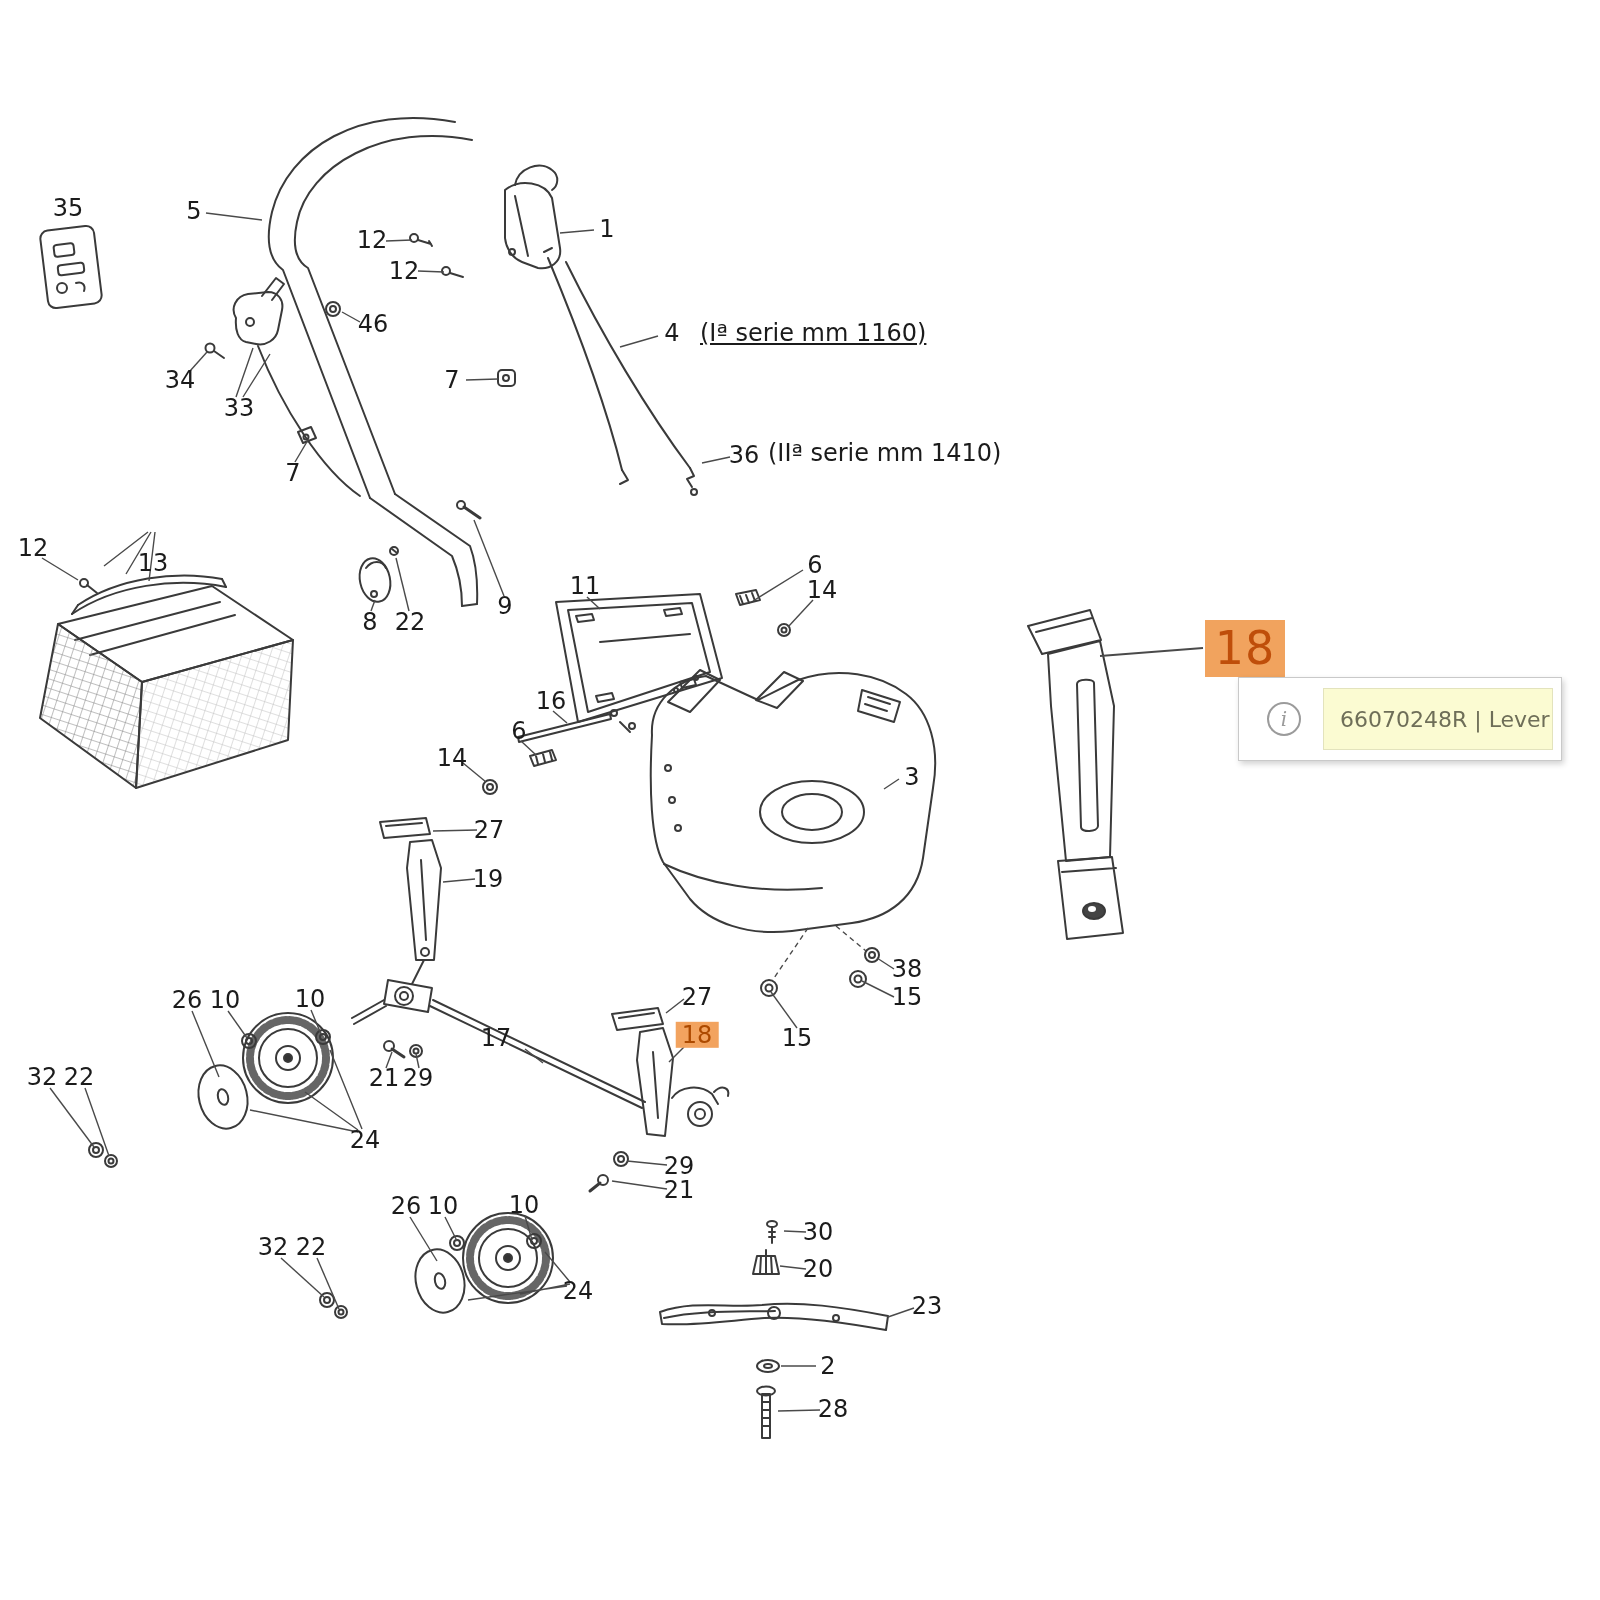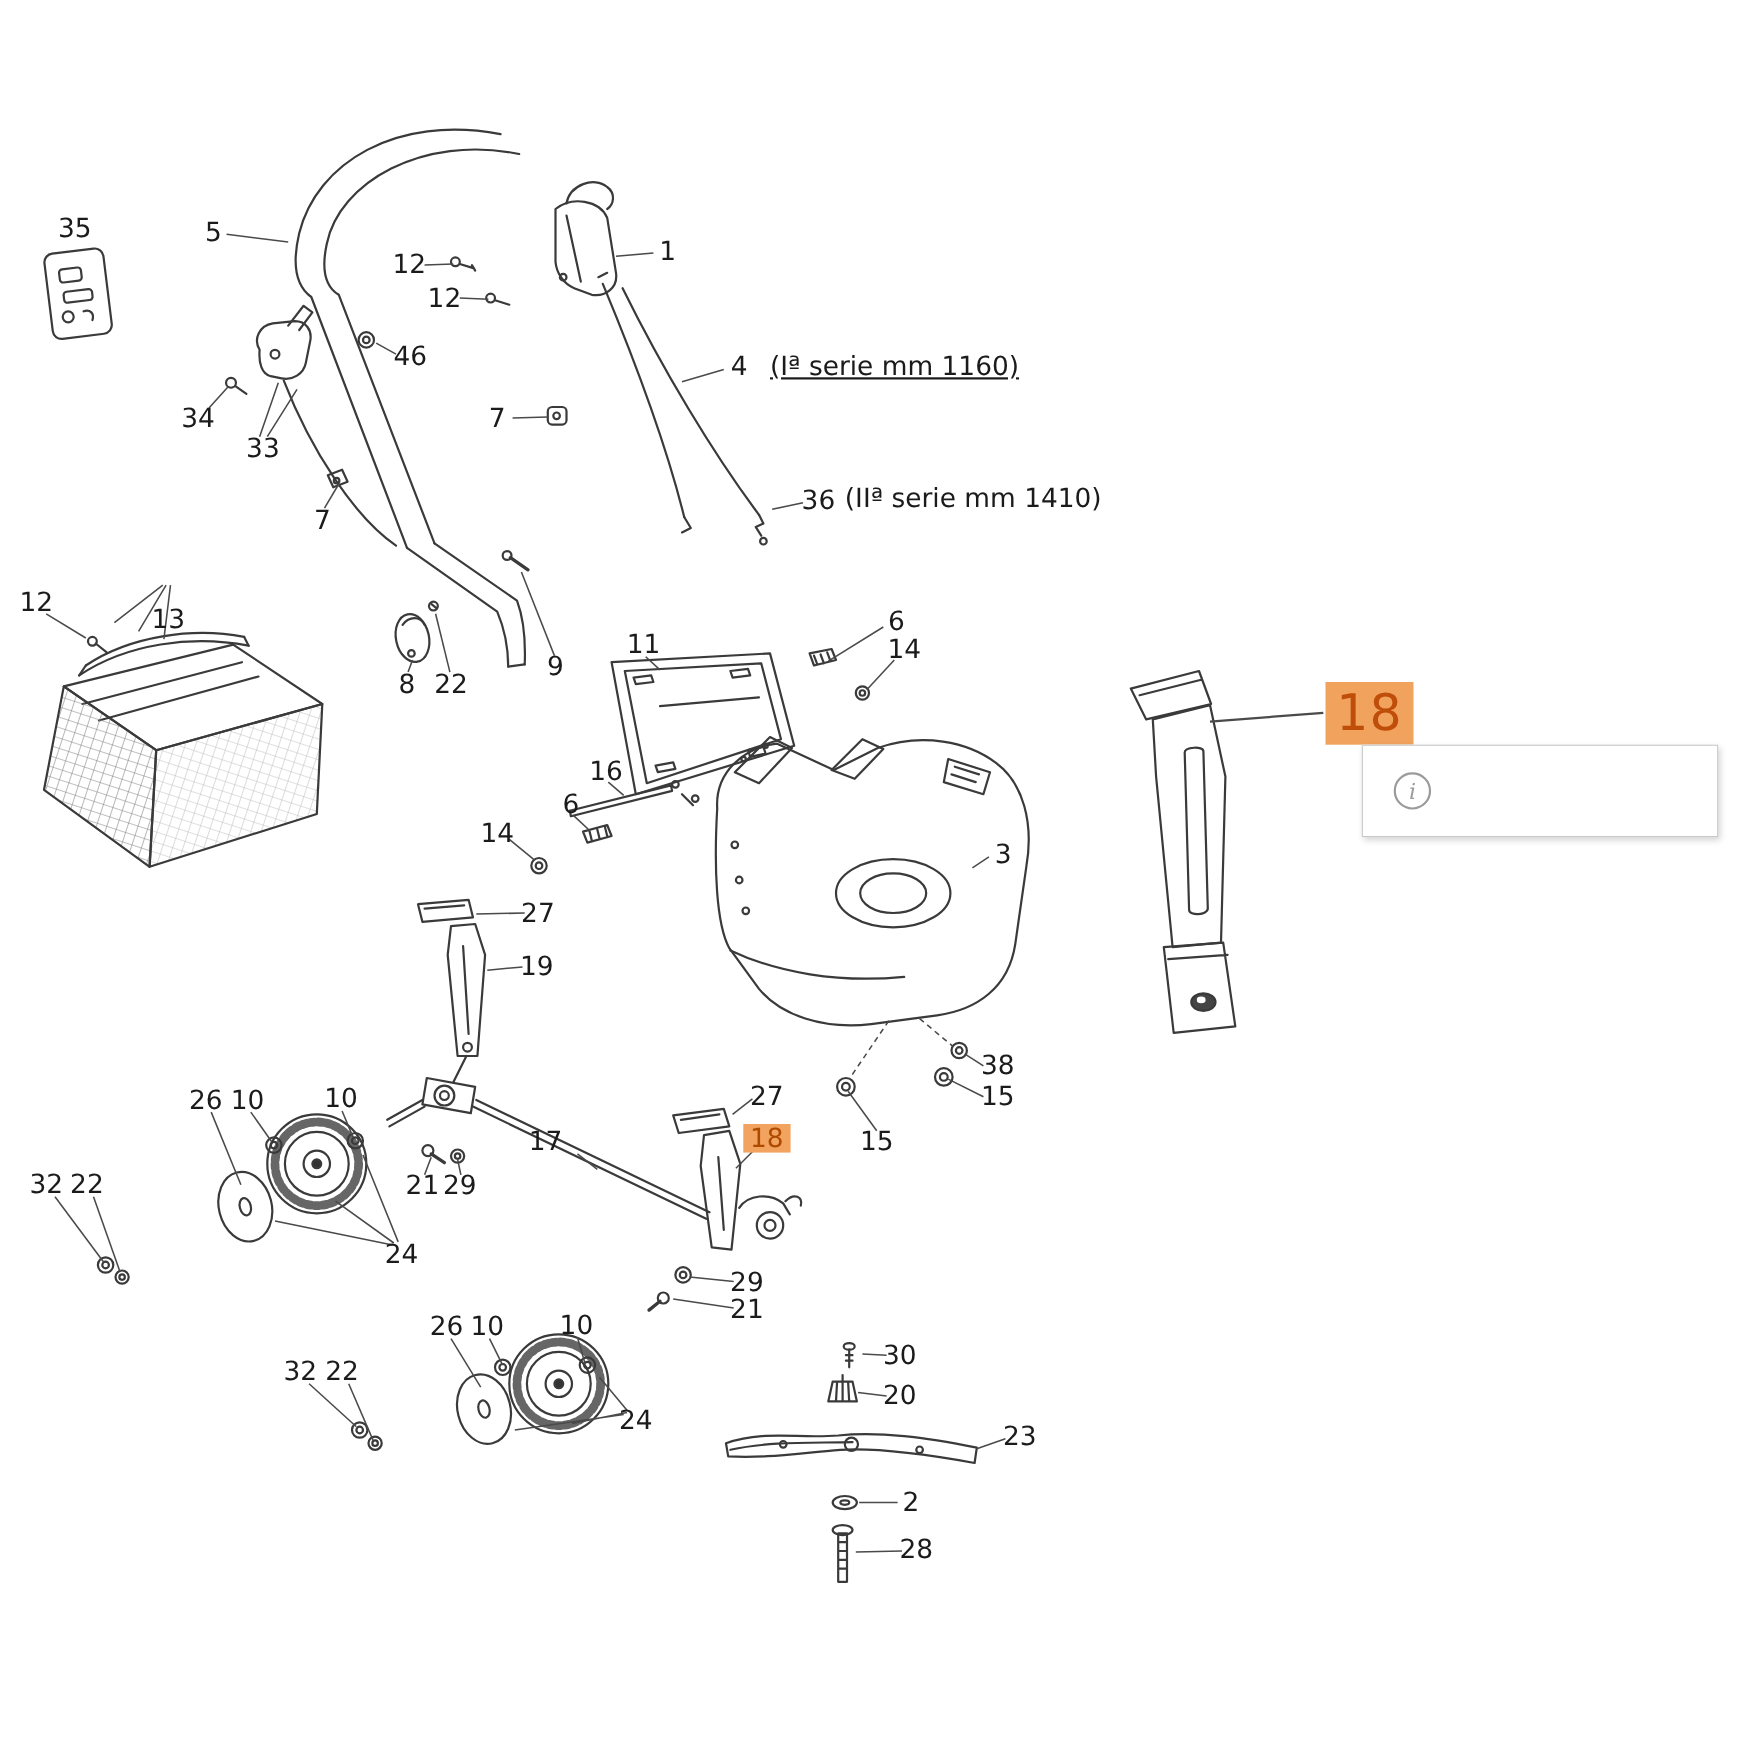--- a/index.html
+++ b/index.html
@@ -368,15 +368,16 @@
       <div class="callout" style="left: 828px; top: 1366px;">2</div>
       <div class="callout" style="left: 833px; top: 1409px;">28</div>
       <div class="annot" style="left: 700px; top: 333px; text-decoration: underline;">(Iª serie mm 1160)</div>
       <div class="annot" style="left: 768px; top: 453px;">(IIª serie mm 1410)</div>
     </div>
 
   <div class="big-callout">18</div>
 
   <div class="tooltip">
     <span class="info-icon">i</span>
+    <div class="tooltip-field">66070248R | Lever</div>
   </div>
 
 </div>
 
 </body></html>

